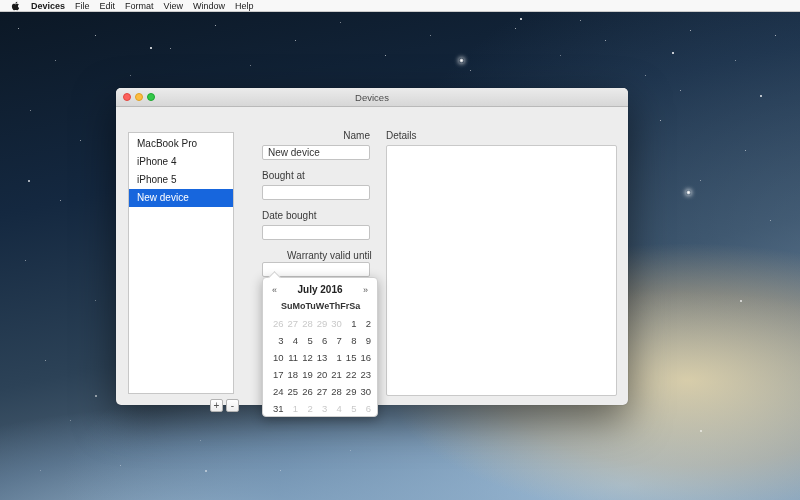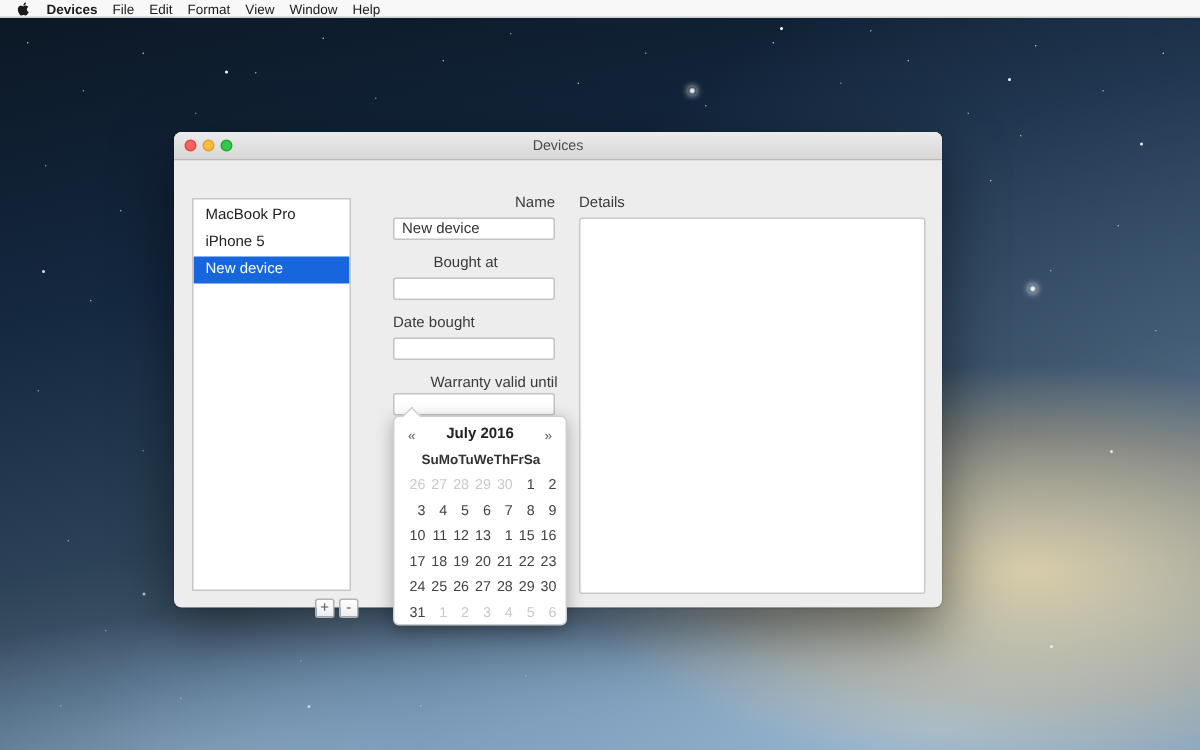--- a/index.html
+++ b/index.html
@@ -73,21 +73,21 @@
     font-size: 10px; line-height: 10px; color: #555; text-align: center; padding: 0;
     font-family: "Liberation Sans", sans-serif; }
   .btn-add { left: 94px; } .btn-remove { left: 110px; }
 
   
   .field-label { position: absolute; left: 146px; width: 108px; font-size: 10px; color: #3a3a3a; }
   .field-input { position: absolute; left: 146px; width: 108px; height: 15px;
     border: 1px solid #c3c3c3; border-radius: 2px; background: #fff; font-size: 10px;
     padding: 0 5px; color: #333; font-family: "Liberation Sans", sans-serif; }
   .lbl-name { top: 23px; text-align: right; } .inp-name { top: 38px; }
-  .lbl-bought { top: 63px; margin-left: 27px; } .inp-bought { top: 78px; }
+  .lbl-bought { top: 63px; } .inp-bought { top: 78px; }
   .lbl-date { top: 103px; } .inp-date { top: 118px; }
   .lbl-warranty { top: 143px; margin-left: 25px; } .inp-warranty { top: 155px; }
 
   
   .lbl-details { position: absolute; left: 270px; top: 23px; font-size: 10px; color: #3a3a3a; }
   .details-area { position: absolute; left: 270px; top: 38px; width: 231px; height: 251px;
     border: 1px solid #c9c9c9; border-radius: 2px; background: #fff; resize: none;
     font-family: "Liberation Sans", sans-serif; font-size: 10px; padding: 4px; }
 
   
@@ -138,20 +138,21 @@
       <span class="light red"></span>
       <span class="light yellow"></span>
       <span class="light green"></span>
     </div>
     <span class="win-title">Devices</span>
   </div>
 
   <div class="content">
     <div class="device-list">
         <div class="list-item">MacBook Pro</div>
+        <div class="list-item">iPhone 4</div>
         <div class="list-item">iPhone 5</div>
         <div class="list-item selected">New device</div>
       </div>
     <button class="tiny-btn btn-add">+</button>
     <button class="tiny-btn btn-remove">-</button>
 
     <label class="field-label lbl-name">Name</label>
     <input class="field-input inp-name" type="text" value="New device" style="">
 
     <label class="field-label lbl-bought">Bought at</label>

